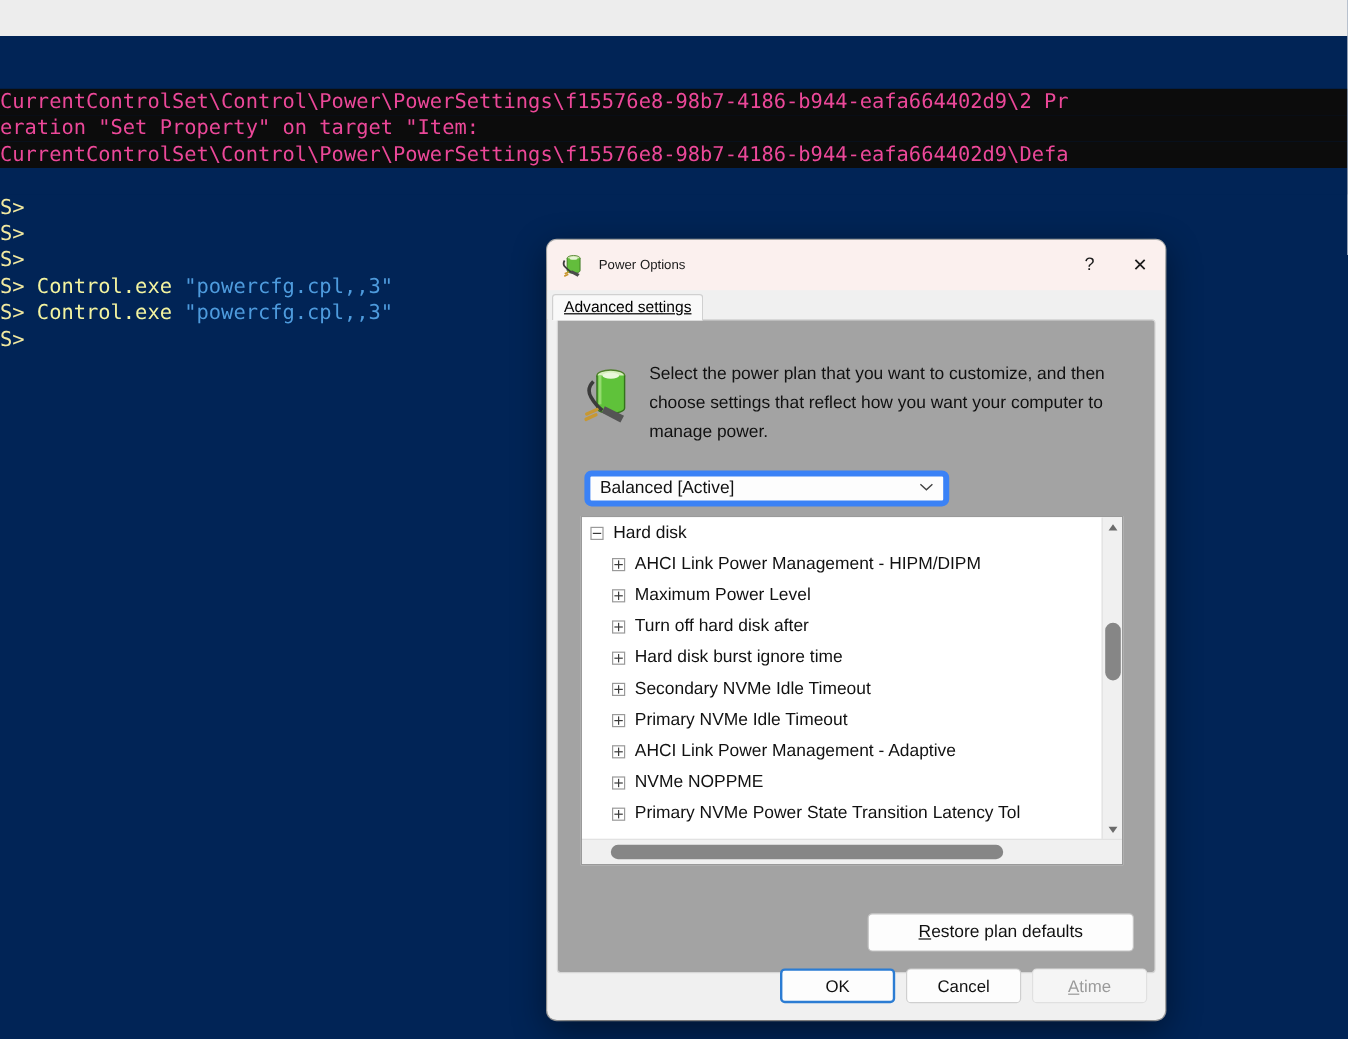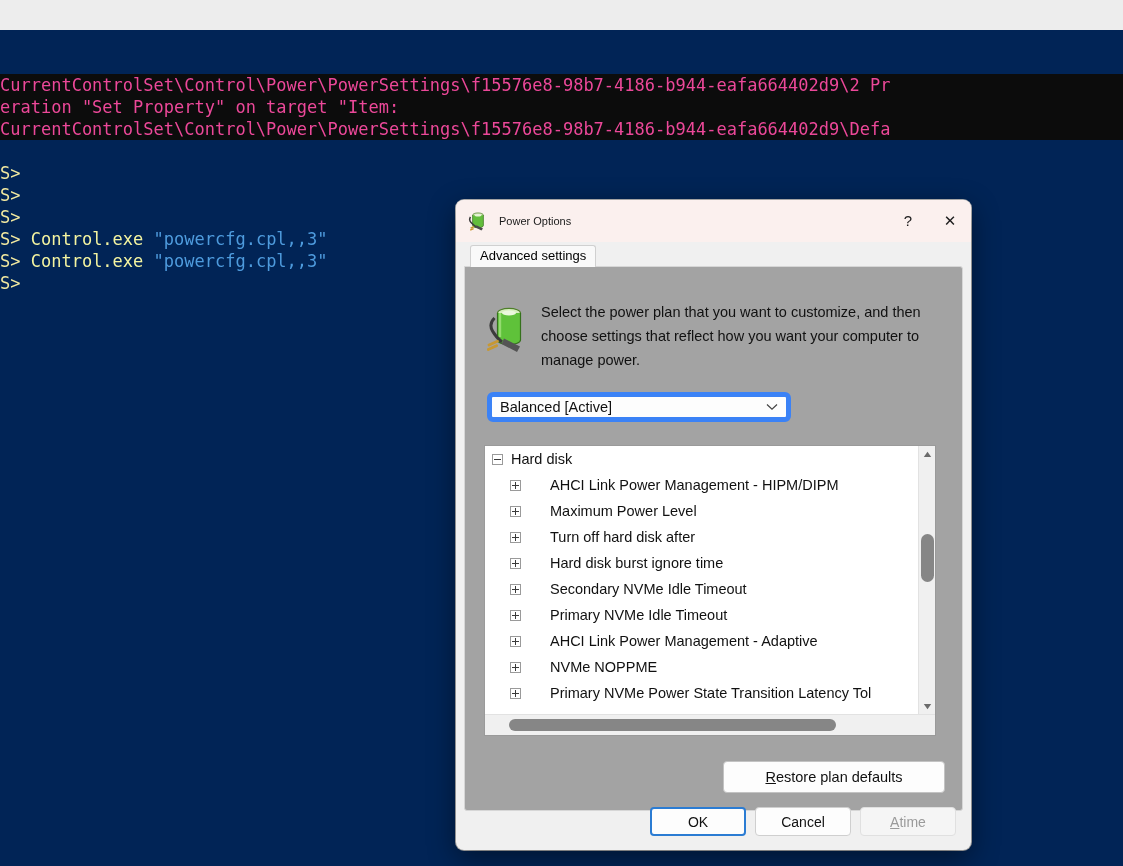--- a/index.html
+++ b/index.html
@@ -80,25 +80,26 @@
   .tb-btn {
     width: 42px; height: 42px;
     display: flex; align-items: center; justify-content: center;
     font-size: 15px; color: #1a1a1a;
     cursor: default;
   }
 
   
   #tabstrip {
     height: 24px;
-    padding-left: 14px;
+    padding-left: 4px;
     display: flex;
     align-items: flex-end;
     background: #f0f0f0;
     position: relative;
+    text-decoration: underline;
   }
   #tab-advanced {
     background: #f9f9f9;
     border: 1px solid #d0d0d0;
     border-bottom: none;
     border-radius: 3px 3px 0 0;
     padding: 3px 9px 4px 9px;
     font-size: 13px;
     line-height: 14px;
     position: relative;
@@ -149,21 +150,21 @@
     display: flex;
     align-items: center;
     padding: 0 8px;
     font-size: 14.5px;
   }
   #plan-combo-value { flex: 1 1 auto; color: #111; }
   #plan-combo-arrow { color: #555; font-size: 11px; }
 
   
   #tree-wrap {
-    margin-top: 23px;
+    margin-top: 8px;
     margin-left: 1px;
     width: 452px;
     height: 291px;
     background: #ffffff;
     border: 1px solid #9a9a9a;
     position: relative;
     overflow: hidden;
     text-decoration: underline;
   }
   #tree-clip {
@@ -176,21 +177,21 @@
   }
   .tree-row {
     height: 26px;
     display: flex;
     align-items: center;
     font-size: 14.5px;
     color: #111;
     white-space: nowrap;
   }
   .tree-row.root { padding-left: 7px; }
-  .tree-row.child { padding-left: 25px; gap: 21px; }
+  .tree-row.child { padding-left: 25px; }
   .expander {
     width: 11px; height: 11px;
     border: 1px solid #9a9a9a;
     background: #fff;
     position: relative;
     margin-right: 8px;
     flex: 0 0 auto;
   }
   .expander::before {
     content: "";

